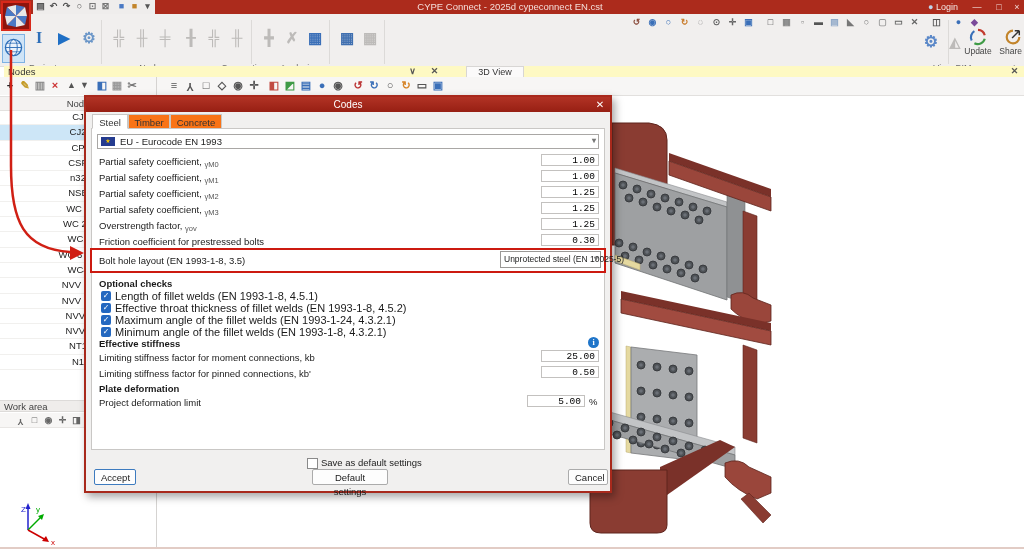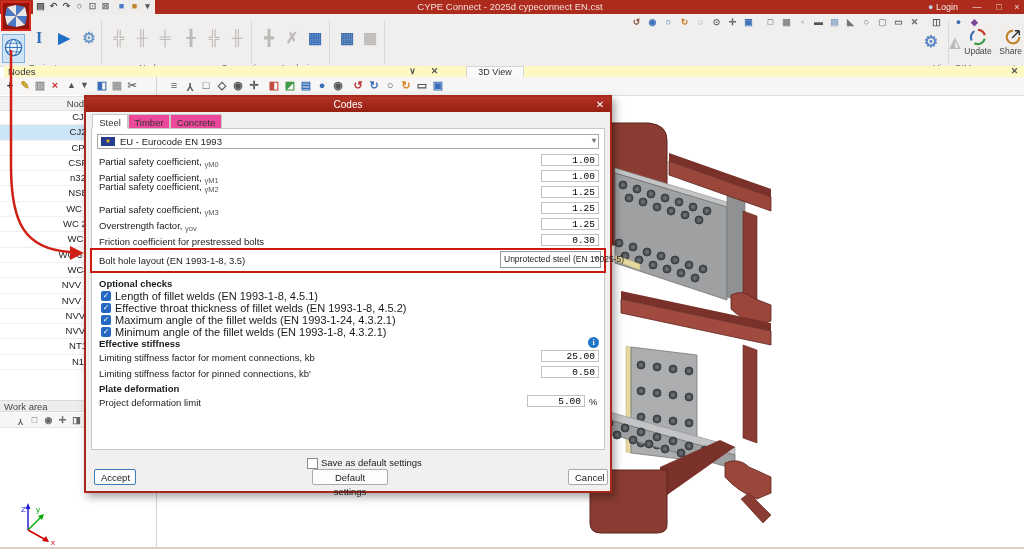--- a/index.html
+++ b/index.html
@@ -40,21 +40,21 @@
            border-bottom:1px solid #DDDBD9;line-height:12px;padding-left:4px;box-sizing:border-box;font-size:9.5px;color:#444}
   #worktools{left:0;top:413px;width:156px;height:14px;background:#F7F6F5;border-bottom:1px solid #E8E6E4}
   #bottomline{left:0;top:547px;width:1024px;height:2px;background:#E2CCC5}
   
   #dialog{left:84px;top:95px;width:528px;height:398px;background:#F1F0EF;border:2px solid #A8291C;
           box-sizing:border-box;box-shadow:3px 4px 8px rgba(0,0,0,.35);z-index:50}
   #dlghdr{left:0;top:0;width:524px;height:15px;background:linear-gradient(#B23325,#971F13);color:#fff;
           text-align:center;line-height:15px;font-size:10px}
   #dlgclose{left:506px;top:1px;width:16px;height:13px;color:#fff;font-size:10px;text-align:center;line-height:13px}
   .tab{position:absolute;top:17px;height:15px;line-height:15px;text-align:center;font-size:9.5px;
-       border:1px solid #C9C7C5;box-sizing:border-box;background:#ec4899;color:#333}
+       border:1px solid #C9C7C5;box-sizing:border-box;background:#f97316;color:#333}
   .tab.active{background:#fff;border-bottom-color:#fff;z-index:2}
   #dlgcontent{left:5px;top:31px;width:514px;height:322px;background:#fff;border:1px solid #C9C7C5;box-sizing:border-box}
   #codeselect{left:5px;top:5px;width:502px;height:15px;border:1px solid #A9A7A5;background:#fff;box-sizing:border-box}
   .drow-label{position:absolute;left:7px;font-size:9.5px;line-height:13px;color:#1a1a1a;white-space:nowrap}
   .dsub{font-size:7.5px;vertical-align:-2px;color:#555}
   .dinput{position:absolute;left:449px;width:58px;height:12px;border:1px solid #C3C1BF;background:#fff;
           font-size:9.5px;text-align:right;padding:0 3px 0 0;box-sizing:border-box;font-family:Liberation Mono, monospace}
   .sechead{position:absolute;left:7px;font-size:9.5px;font-weight:bold;color:#1a1a1a}
   .chk{position:absolute;left:9px;width:10px;height:10px;background:#2468C0;border-radius:2px;color:#fff;
        font-size:8px;line-height:10px;text-align:center}
@@ -390,21 +390,21 @@
     <div class="drow-label" style="top:26px">
       <span>Partial safety coefficient,</span>
       <span class="dsub">γM0</span>
     </div>
     <input class="dinput" style="top: 25px;" readonly="" value="1.00">
     <div class="drow-label" style="top:42px">
       <span>Partial safety coefficient,</span>
       <span class="dsub">γM1</span>
     </div>
     <input class="dinput" style="top: 41px;" readonly="" value="1.00">
-    <div class="drow-label" style="top:51px">
+    <div class="drow-label" style="top:58px">
       <span>Partial safety coefficient,</span>
       <span class="dsub">γM2</span>
     </div>
     <input class="dinput" style="top: 57px;" readonly="" value="1.25">
     <div class="drow-label" style="top:74px">
       <span>Partial safety coefficient,</span>
       <span class="dsub">γM3</span>
     </div>
     <input class="dinput" style="top: 73px;" readonly="" value="1.25">
     <div class="drow-label" style="top:90px">

